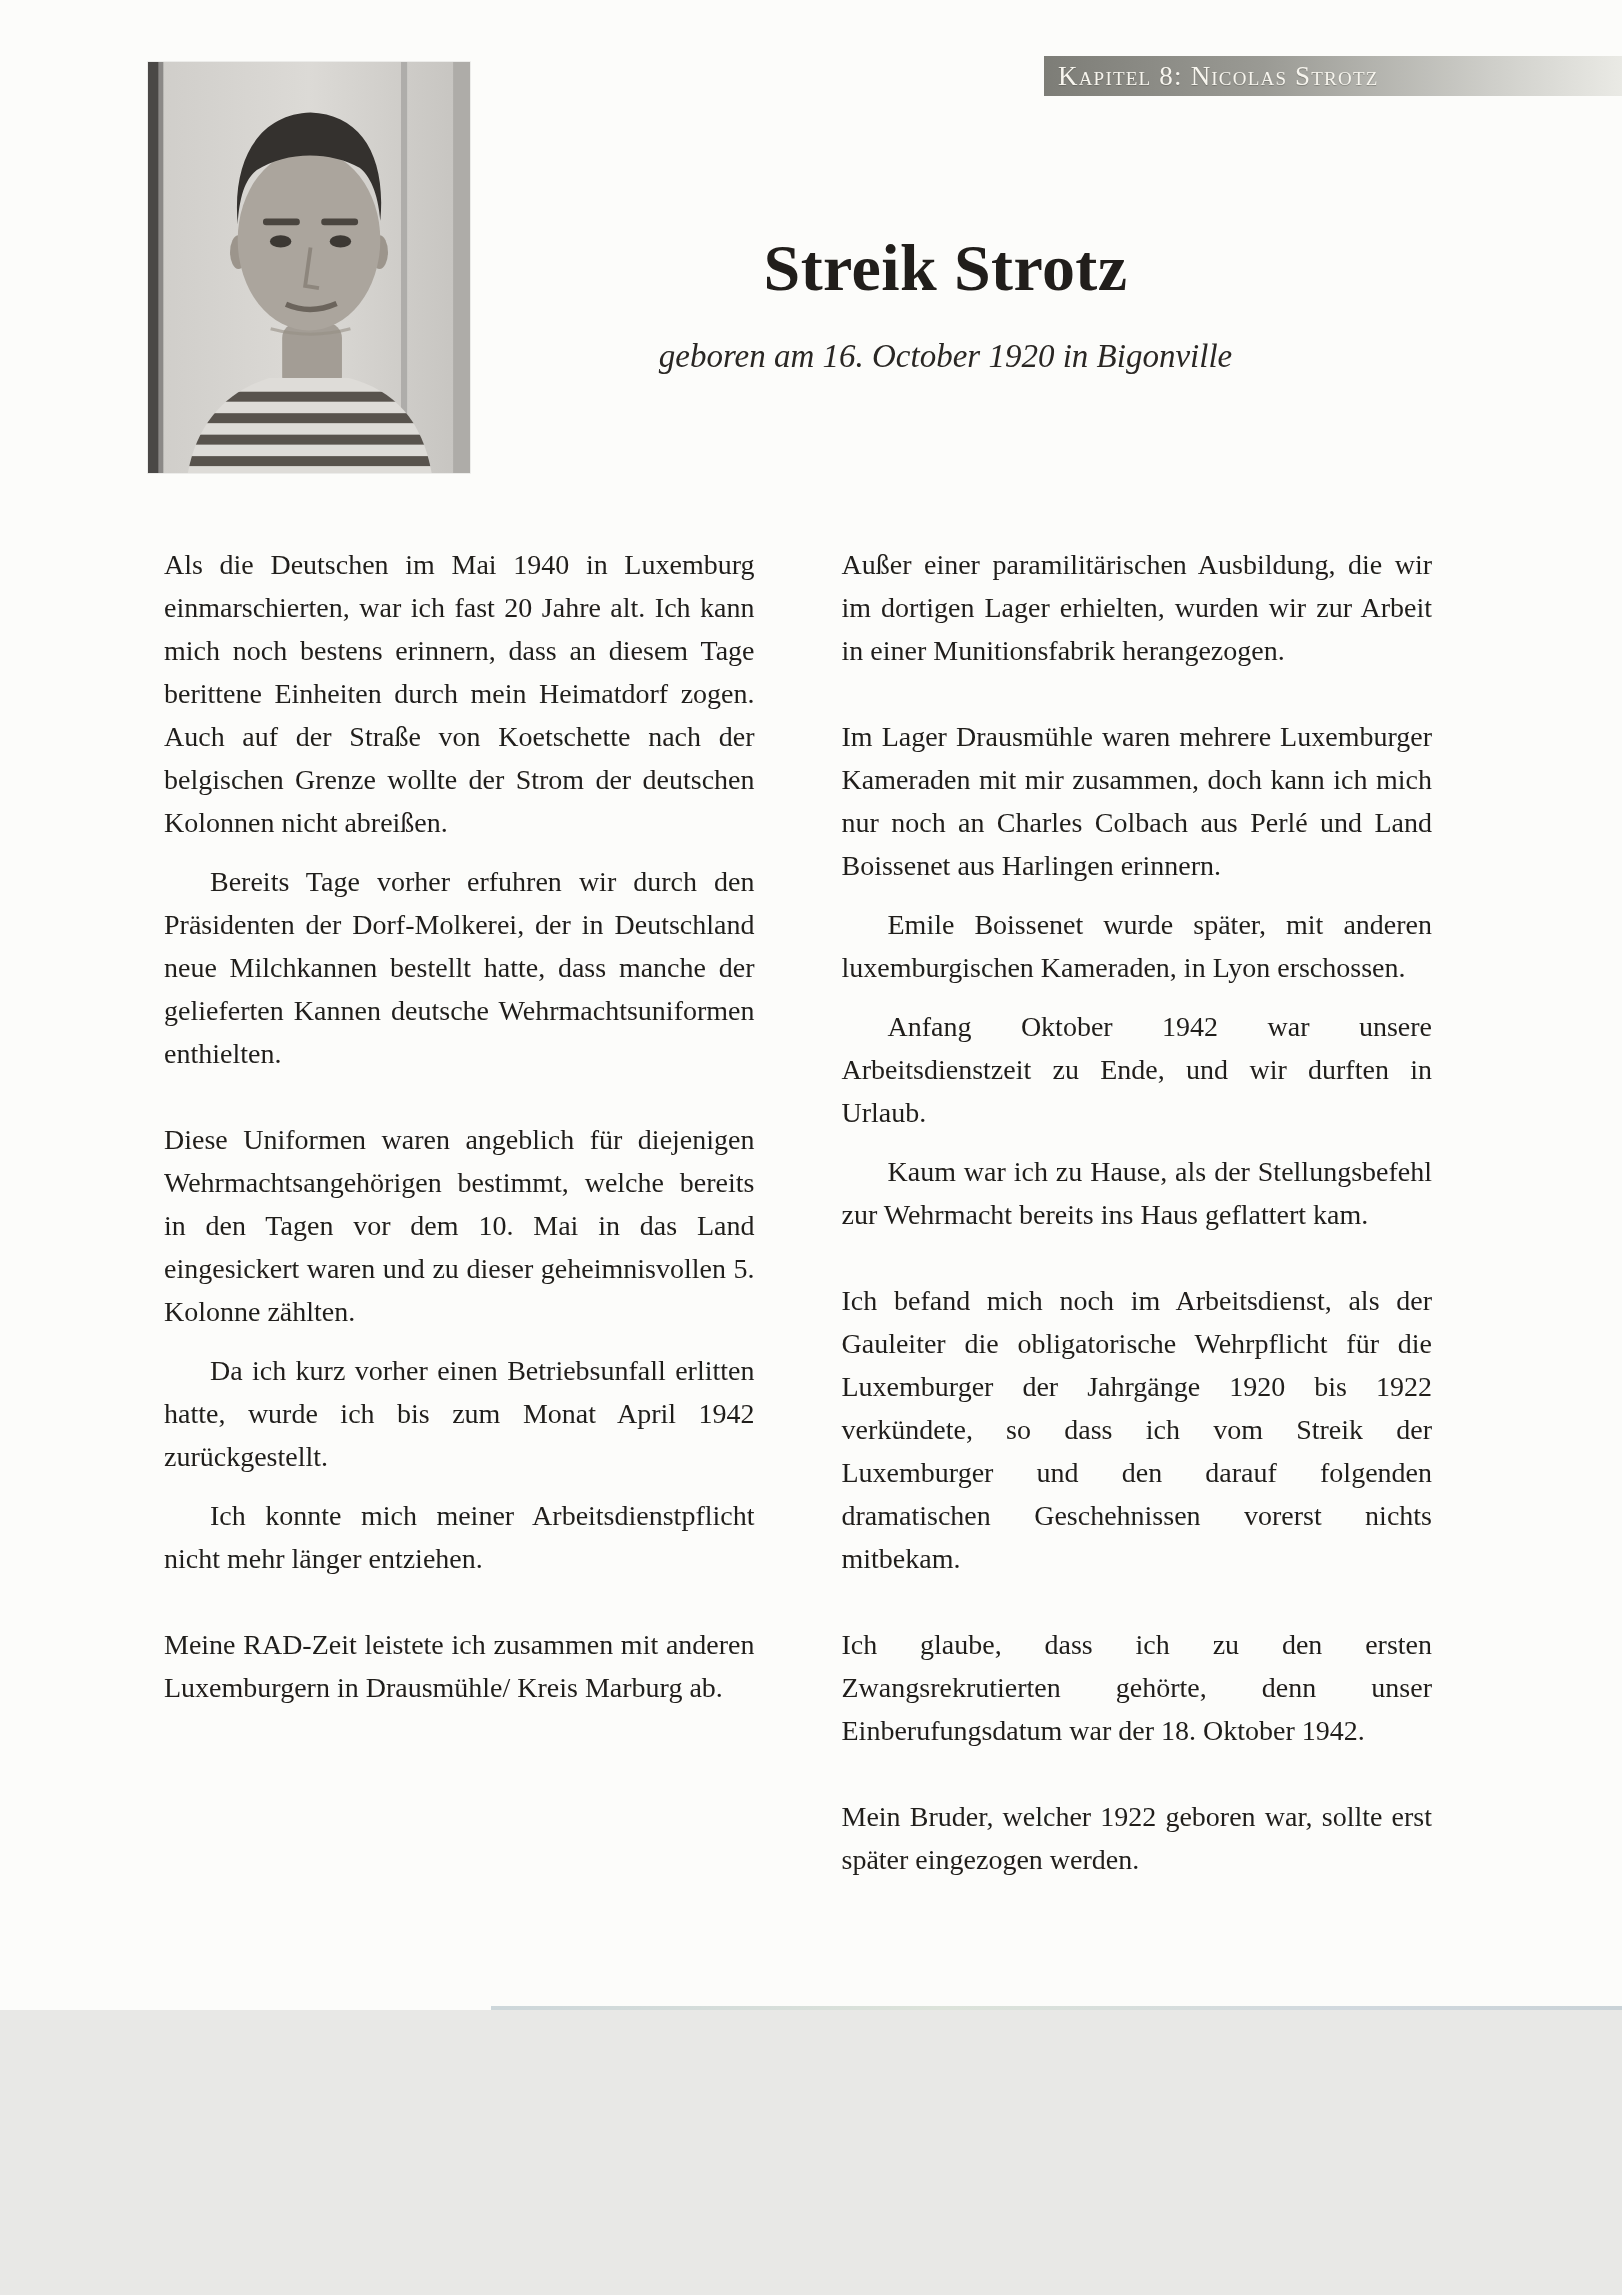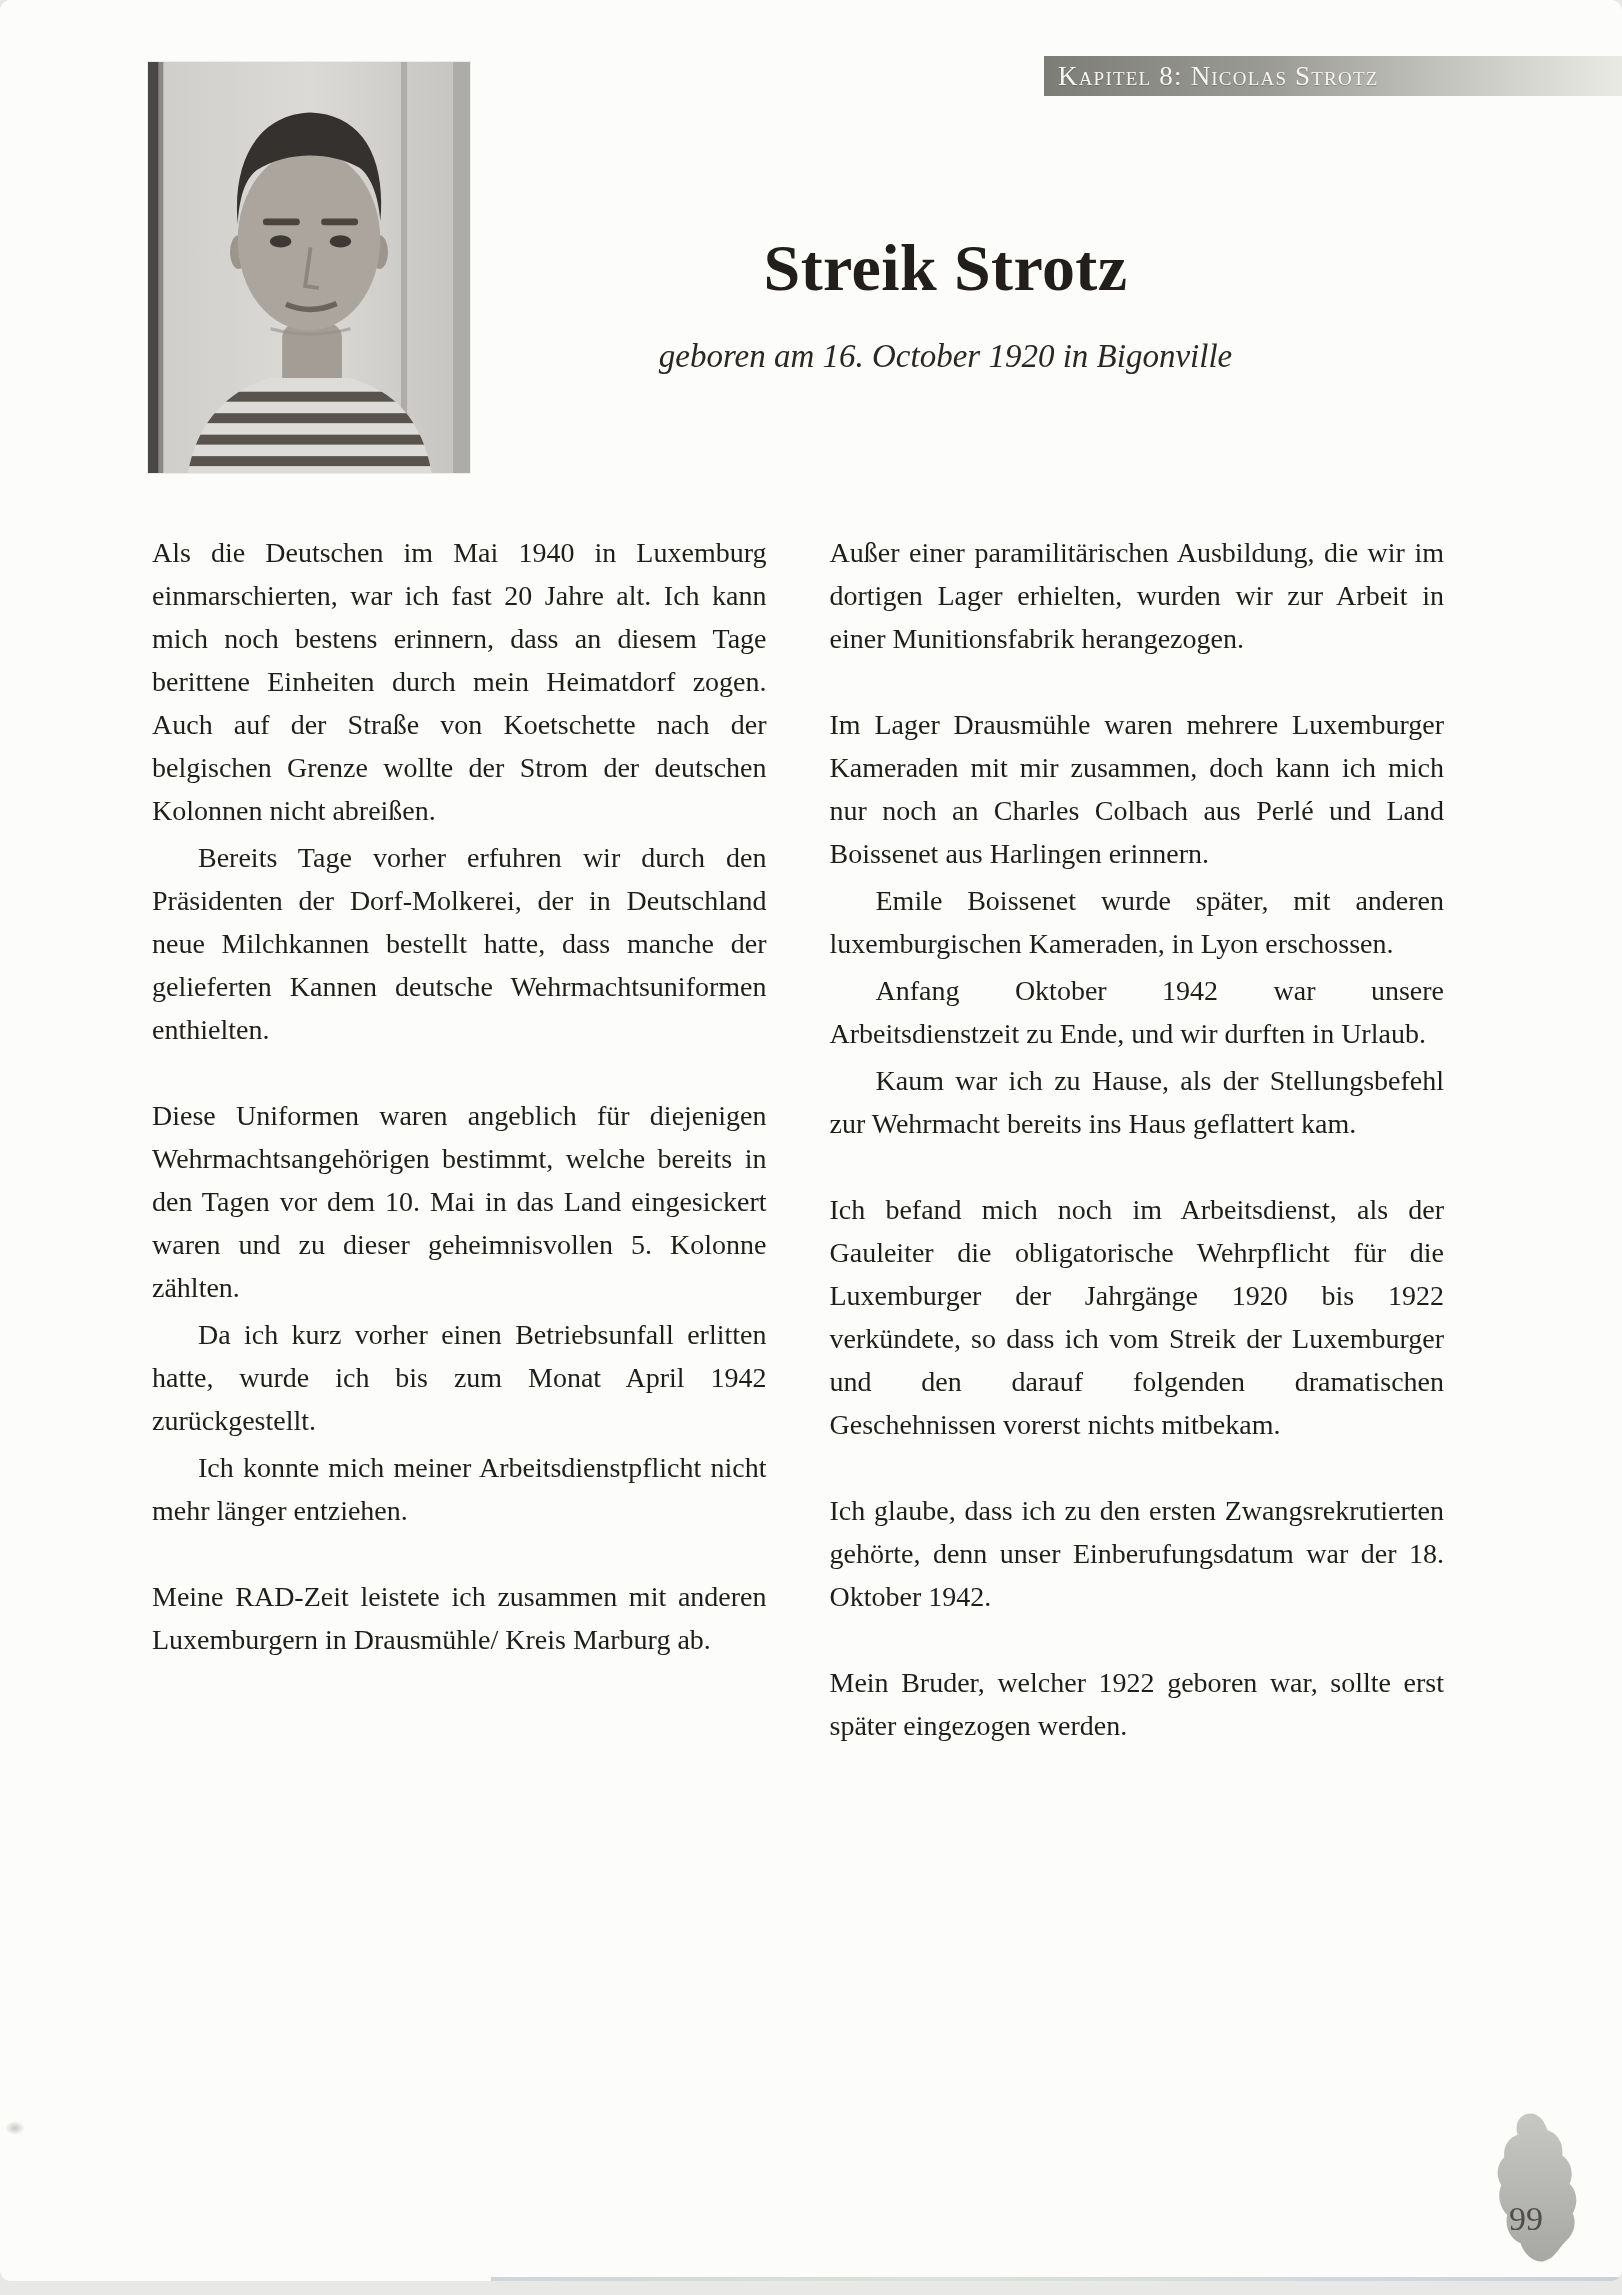--- a/index.html
+++ b/index.html
@@ -3,27 +3,26 @@
 <meta charset="utf-8">
 <style>
   html, body {
     margin: 0;
     padding: 0;
     background: #e8e8e6;
   }
   .page {
     position: relative;
     width: 1622px;
-    height: 2281px;
+    height: 2010px;
     margin: 0 auto;
     background: #fcfcfa;
     overflow: hidden;
     font-family: "Liberation Serif", "DejaVu Serif", serif;
     color: #201e1b;
-    border-radius: 11px;
   }
 
   
   .chapter-bar {
     position: absolute;
     left: 1044px;
     right: 0;
     top: 56px;
     height: 40px;
     background: linear-gradient(90deg, #7d7d77 0%, #9a9a94 38%, #cfcfca 78%, #eaeae5 100%);
@@ -85,21 +84,21 @@
   }
   .col {
     width: 623px;
     font-size: 28px;
     line-height: 43px;
     text-align: justify;
     hyphens: auto;
     -webkit-hyphens: auto;
   }
   .col p.para {
-    margin: 4px;
+    margin: 16px;
   }
   .col p.para.indent { text-indent: 46px; }
   .col p.para.space-before { margin-top: 43px; }
   .col .italic { font-style: italic; }
 
   
   .map {
     position: absolute;
     left: 1482px;
     top: 2111px;

